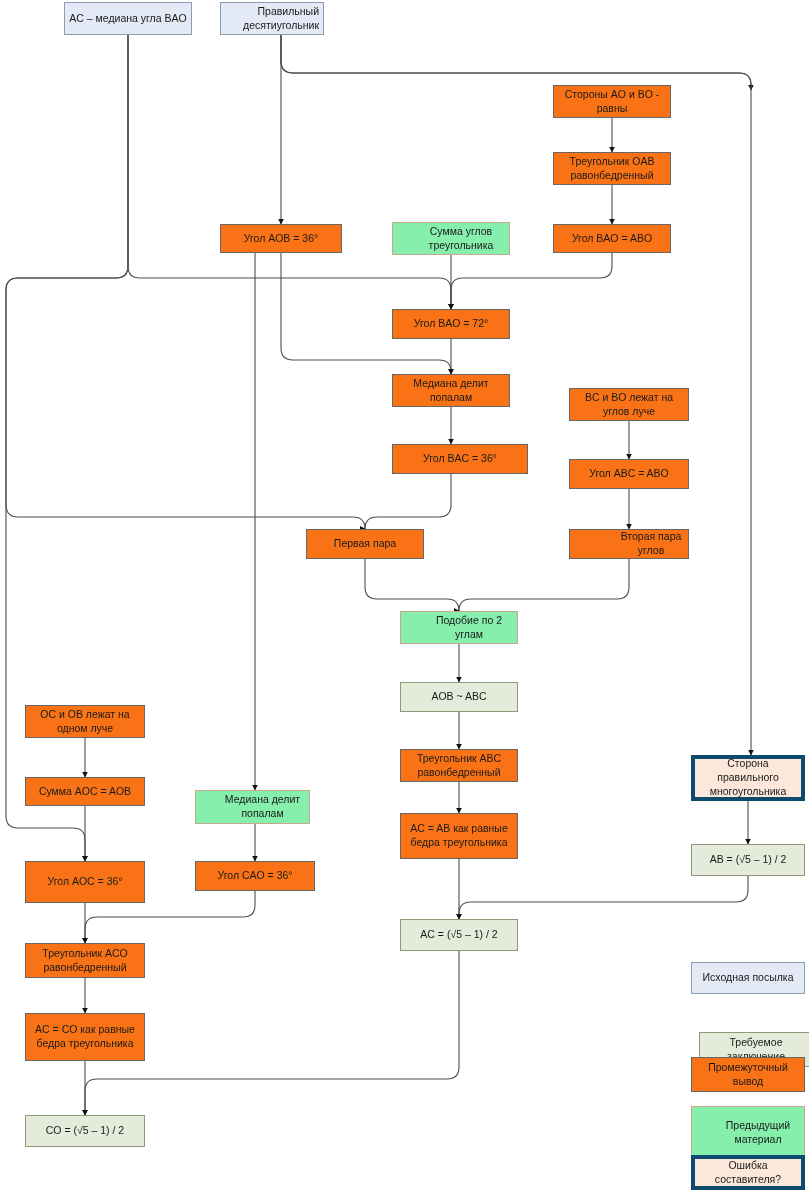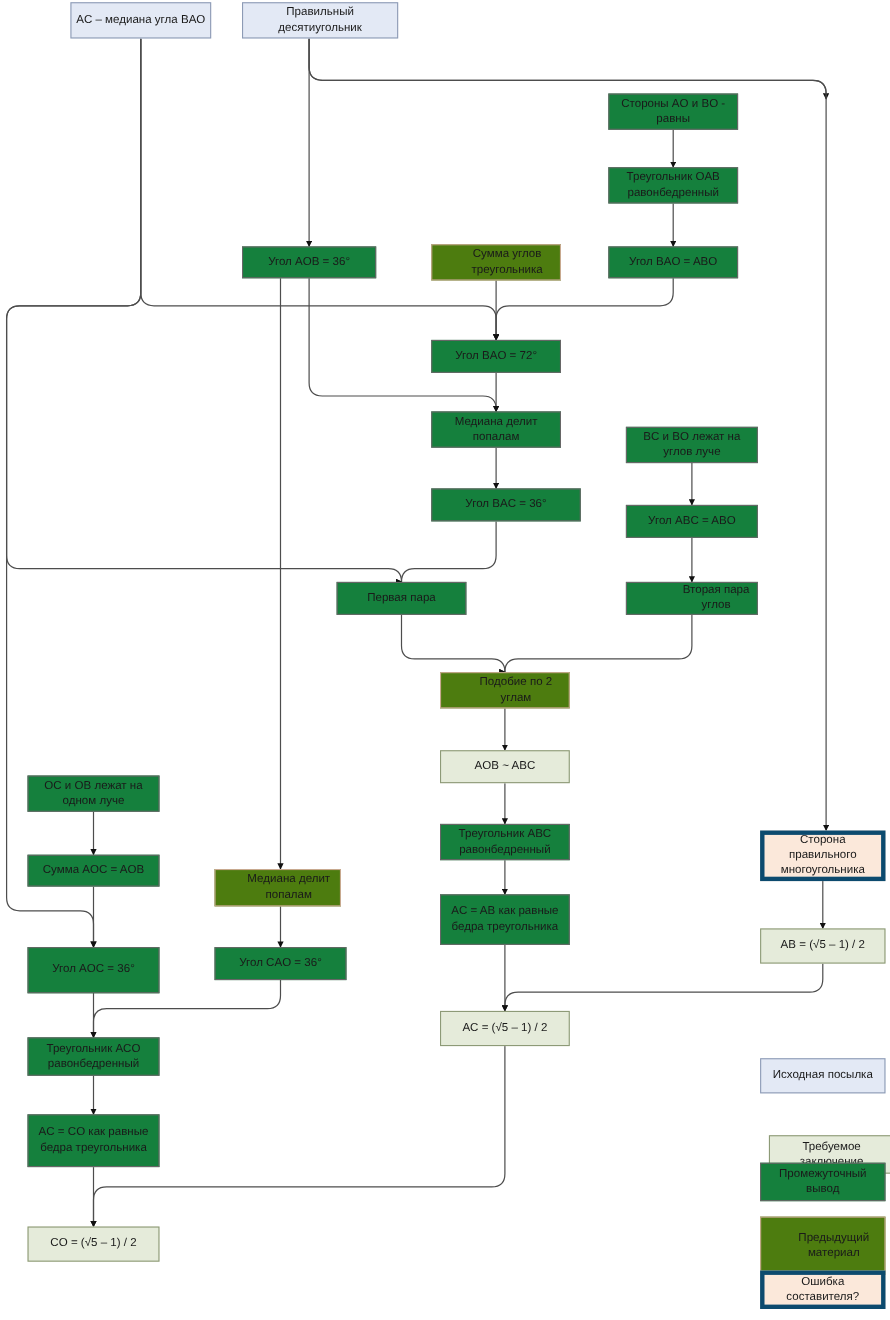--- a/index.html
+++ b/index.html
@@ -4,22 +4,22 @@
 <style>
   html,body{margin:0;padding:0;background:#ffffff;}
   body{width:809px;height:1200px;font-family:"Liberation Sans",sans-serif;}
   #stage{position:relative;width:809px;height:1200px;overflow:hidden;background:#fff;}
   svg#edges{position:absolute;left:0;top:0;width:809px;height:1200px;}
   .node{position:absolute;box-sizing:border-box;display:flex;align-items:center;
         justify-content:center;text-align:center;font-size:10.5px;color:#1a1a1a;
         line-height:1.32;padding:2px 4px;border:1px solid #6b6b6b;background:#ffffff;}
   .n-premise{background:#e3e9f5;border-color:#8d9bb5;}
   .n-goal{background:#e5ebda;border-color:#8d9a77;}
-  .n-mid{background:#15803d;border-color:#666666;}
-  .n-prev{background:#4d7c0f;border-color:#c8a98f;padding-left:24px;}
+  .n-mid{background:#f97316;border-color:#666666;}
+  .n-prev{background:#86efac;border-color:#c8a98f;padding-left:24px;}
   .n-err{background:#fbe8da;border:4px solid #0c4a6e;}
 </style>
 </head>
 <body>
 
 <div id="stage">
   <svg id="edges" viewBox="0 0 809 1200" xmlns="http://www.w3.org/2000/svg">
     <defs>
       <marker id="arrow" viewBox="0 0 10 10" refX="9" refY="5" markerWidth="5.2" markerHeight="5.2" orient="auto-start-reverse">
         <path d="M 0 0 L 10 5 L 0 10 z" fill="#111111"></path>
@@ -58,21 +58,21 @@
         <path d="M255,891 L255,905 Q255,917 243,917 L97,917 Q85,917 85,929 L85,943" marker-end="url(#arrow)"></path>
         <path d="M85,978 L85,1013" marker-end="url(#arrow)"></path>
         <path d="M85,1061 L85,1115" marker-end="url(#arrow)"></path>
         <path d="M459,951 L459,1067 Q459,1079 447,1079 L97,1079 Q85,1079 85,1091 L85,1115" marker-end="url(#arrow)"></path>
       </g>
   </svg>
   <div id="node-layer">
       <div class="node n-premise" style="left: 64px; top: 2px; width: 128px; height: 33px;">
         <span>AC – медиана угла BAO</span>
       </div>
-      <div class="node n-premise" style="left: 220px; top: 2px; width: 142px; height: 33px;">
+      <div class="node n-premise" style="left: 220px; top: 2px; width: 104px; height: 33px; text-align: right;">
         <span>Правильный десятиугольник</span>
       </div>
       <div class="node n-mid" style="left: 553px; top: 85px; width: 118px; height: 33px;">
         <span>Стороны AO и BO - равны</span>
       </div>
       <div class="node n-mid" style="left: 553px; top: 152px; width: 118px; height: 33px;">
         <span>Треугольник OAB равонбедренный</span>
       </div>
       <div class="node n-mid" style="left: 553px; top: 224px; width: 118px; height: 29px;">
         <span>Угол BAO = ABO</span>

